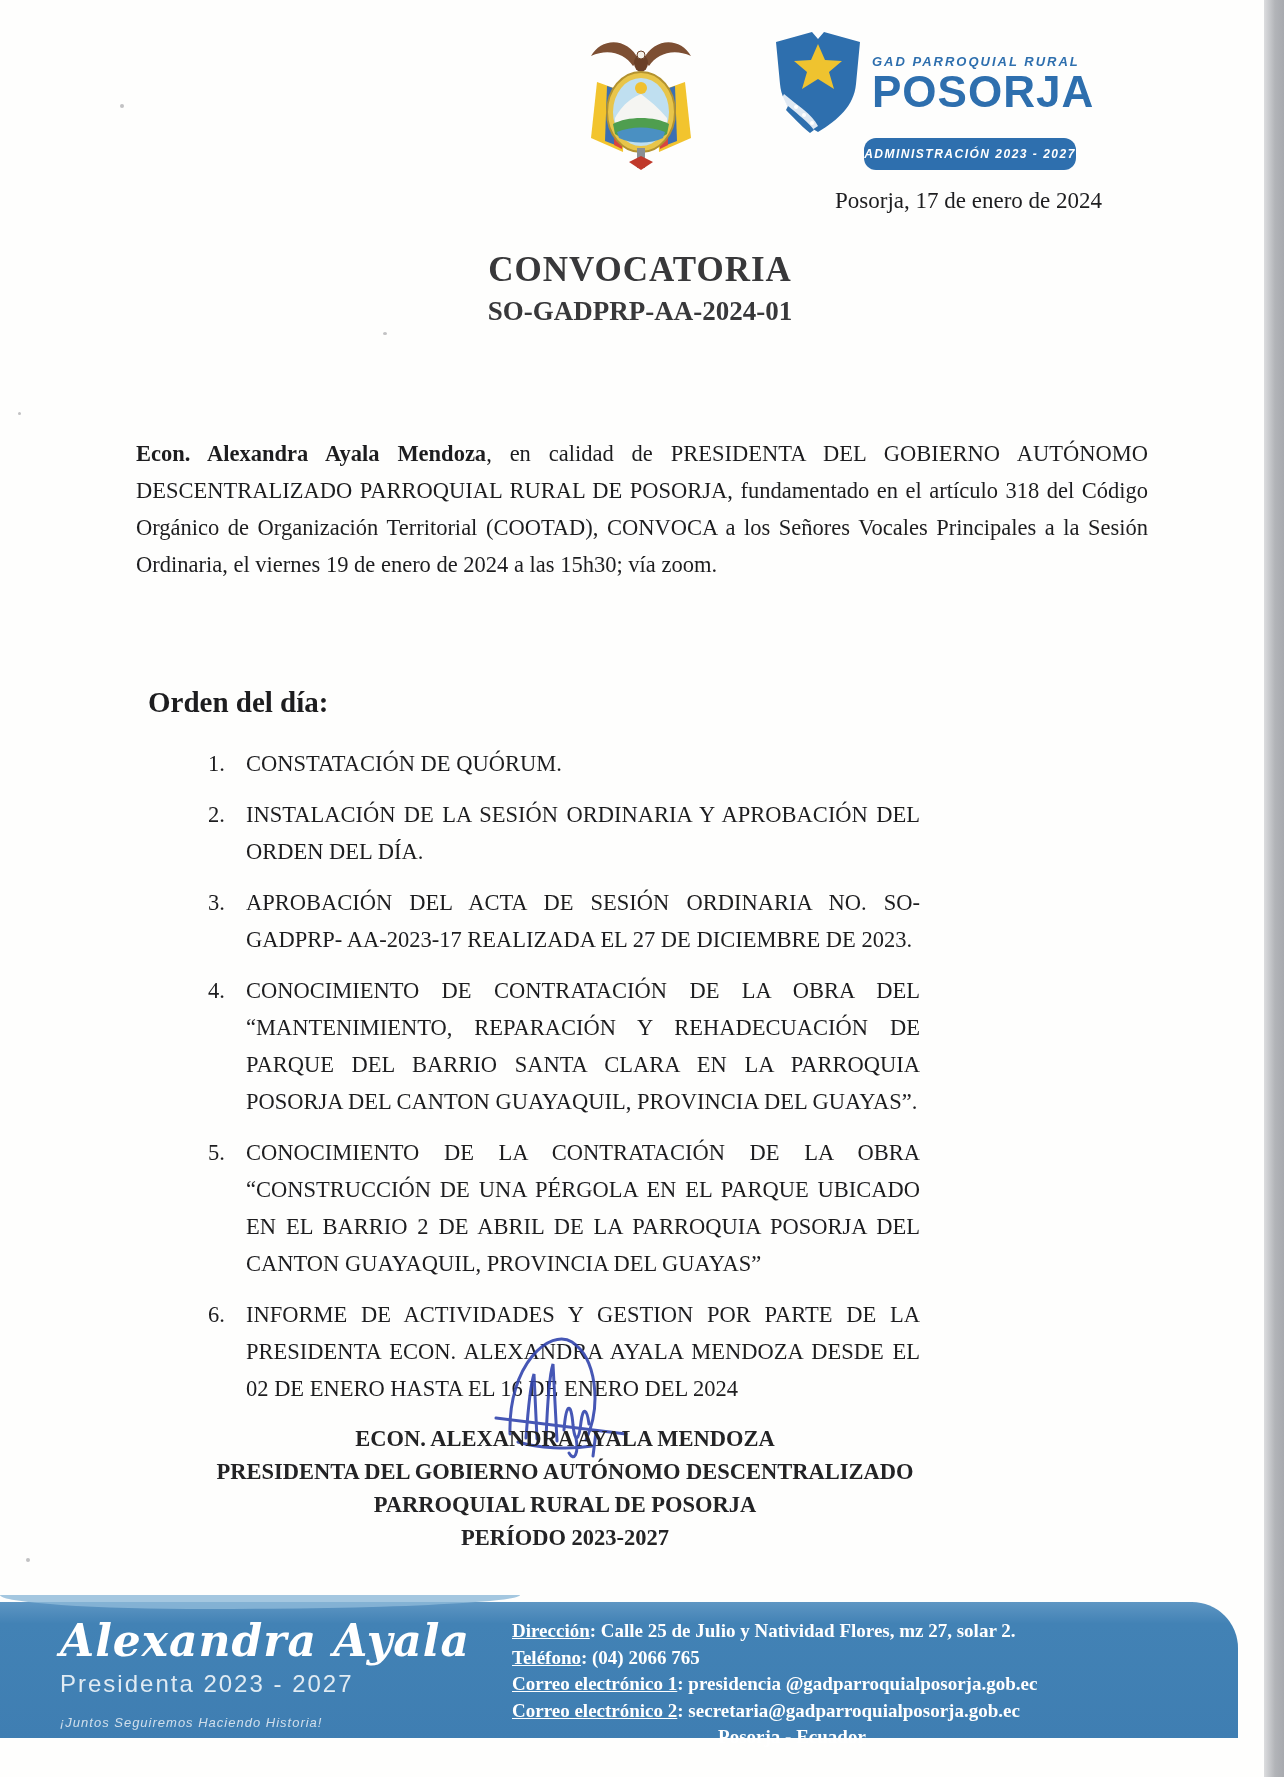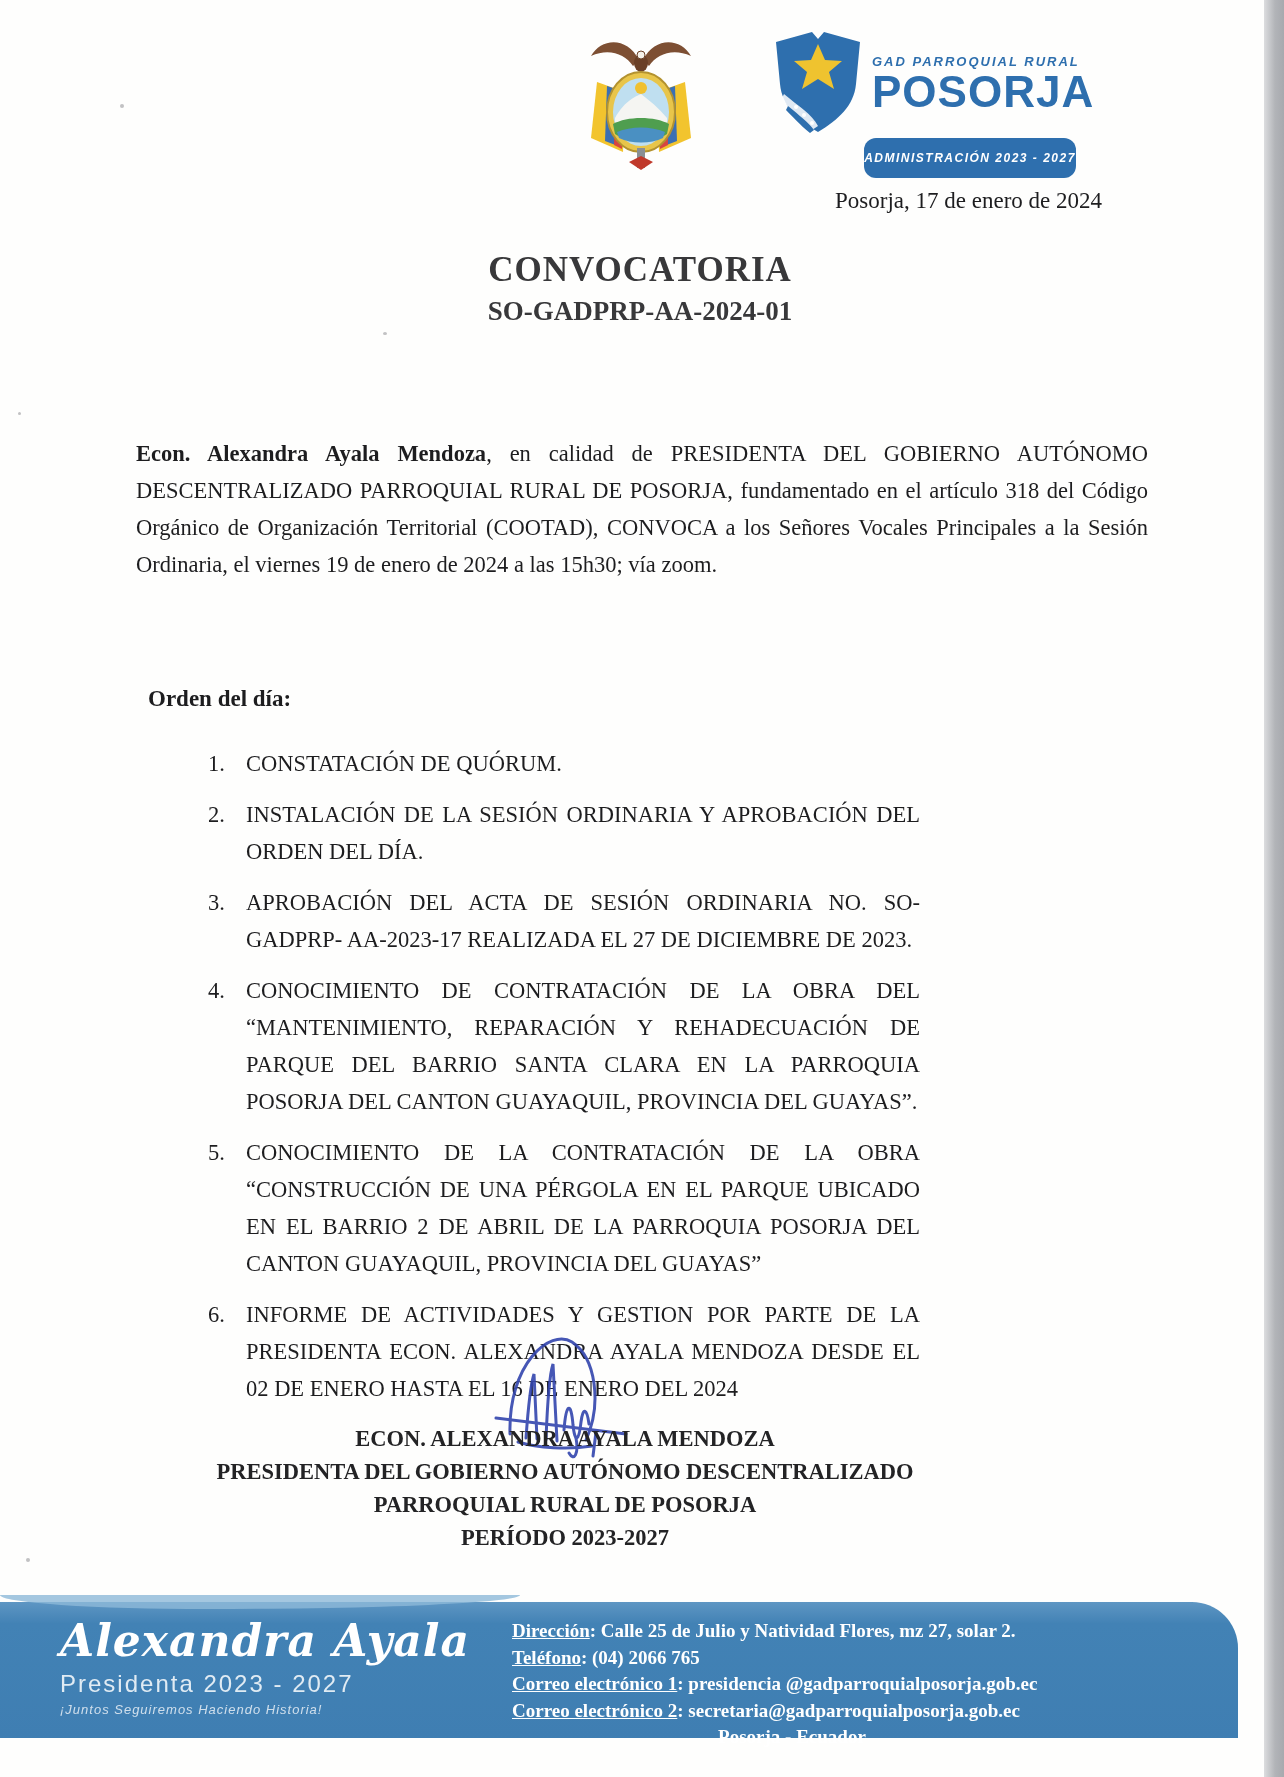--- a/index.html
+++ b/index.html
@@ -15,36 +15,36 @@
 
   
   .coat{position:absolute;left:575px;top:30px;width:132px;height:142px;}
   .logo{position:absolute;left:768px;top:28px;width:230px;height:118px;}
   .logo-shield{position:absolute;left:0;top:0;width:100px;height:112px;}
   .logo-text{position:absolute;left:104px;top:26px;white-space:nowrap;}
   .logo-org{font-family:"Liberation Sans",sans-serif;font-weight:bold;font-style:italic;
     font-size:13px;letter-spacing:2px;color:#2e6fae;}
   .logo-name{font-family:"Liberation Sans",sans-serif;font-weight:bold;
     font-size:44px;letter-spacing:1px;color:#2e6fae;line-height:46px;}
-  .logo-band{position:absolute;left:-8px;top:84px;width:212px;height:40px;border-radius:12px;
+  .logo-band{position:absolute;left:-8px;top:84px;width:212px;height:32px;border-radius:12px;
     background:#2e6fae;display:flex;align-items:center;justify-content:center;}
   .logo-band span{font-family:"Liberation Sans",sans-serif;font-weight:bold;font-style:italic;
     font-size:12px;letter-spacing:1.5px;color:#fff;white-space:nowrap;}
 
   .date-line{position:absolute;right:182px;top:188px;font-size:23px;}
 
   .title-block{position:absolute;left:140px;top:250px;width:1000px;text-align:center;color:#38383a;}
   .title{font-size:35px;font-weight:bold;letter-spacing:1px;}
   .subtitle{font-size:27px;font-weight:bold;margin-top:6px;}
 
   .intro{position:absolute;left:136px;top:412px;width:1012px;
     font-size:22.5px;line-height:37px;text-align:justify;}
   .intro b{font-weight:bold;}
 
-  .agenda-heading{position:absolute;left:148px;top:686px;font-size:23px;font-weight:bold;}
+  .agenda-heading{position:absolute;left:148px;top:686px;font-size:29px;font-weight:bold;}
 
   .agenda{position:absolute;left:208px;top:745px;width:712px;}
   .agenda-item{display:flex;margin-bottom:14px;font-size:22.5px;line-height:37px;}
   .agenda-num{flex:0 0 38px;}
   .agenda-text{flex:1;text-align:justify;}
   .agenda-item.sp{margin-top:10px;}
 
   .signature{position:absolute;left:458px;top:1312px;width:200px;height:150px;}
 
   .sig-block{position:absolute;left:160px;top:1422px;width:810px;text-align:center;
@@ -55,21 +55,21 @@
     background:linear-gradient(180deg,#5e96c3 0%,#4282b5 16%,#3f7eb2 100%);
     border-top-right-radius:46px;}
   .banner-wave{position:absolute;left:0;top:-7px;width:520px;height:14px;
     background:#8db9d8;border-radius:0 0 60% 40%/0 0 100% 100%;opacity:.8;}
   .banner-left{position:absolute;left:60px;top:14px;width:420px;color:#fff;}
   .script-name{font-family:"DejaVu Serif",serif;font-style:italic;font-weight:bold;
     font-size:44px;line-height:50px;letter-spacing:1px;}
   .role-line{font-family:"Liberation Sans",sans-serif;font-size:24px;letter-spacing:2px;
     color:#e9f1f7;opacity:.95;margin-top:4px;}
   .slogan{font-family:"Liberation Sans",sans-serif;font-style:italic;font-size:13px;
-    letter-spacing:1px;color:#dfe9f2;opacity:.9;margin-top:4px;}
+    letter-spacing:1px;color:#dfe9f2;opacity:.9;margin-top:17px;}
   .banner-right{position:absolute;left:512px;top:16px;width:560px;color:#fff;
     font-weight:bold;font-size:19px;line-height:26.5px;}
   .banner-right .u{text-decoration:underline;}
   .loc-line{text-align:center;}
 </style>
 </head>
 <body>
 
 <div class="page">
 

